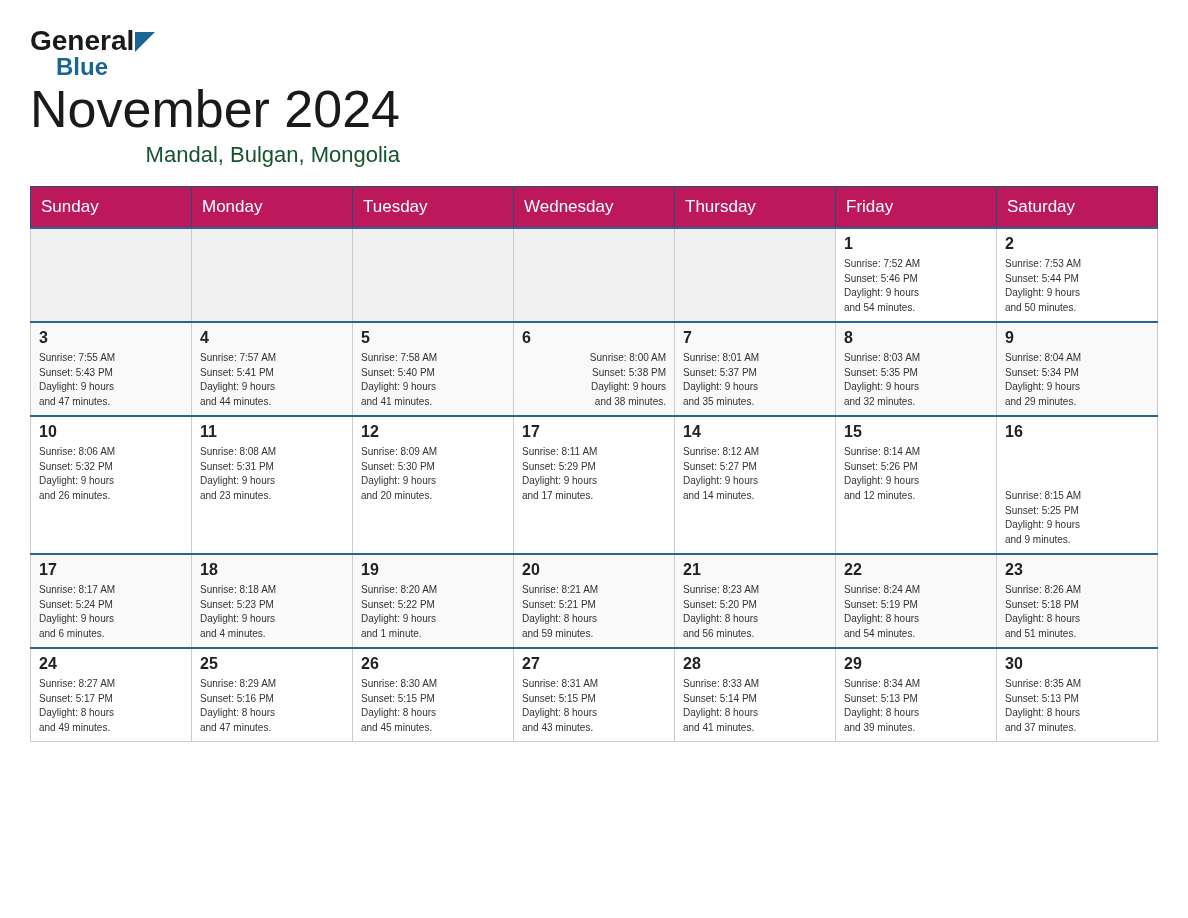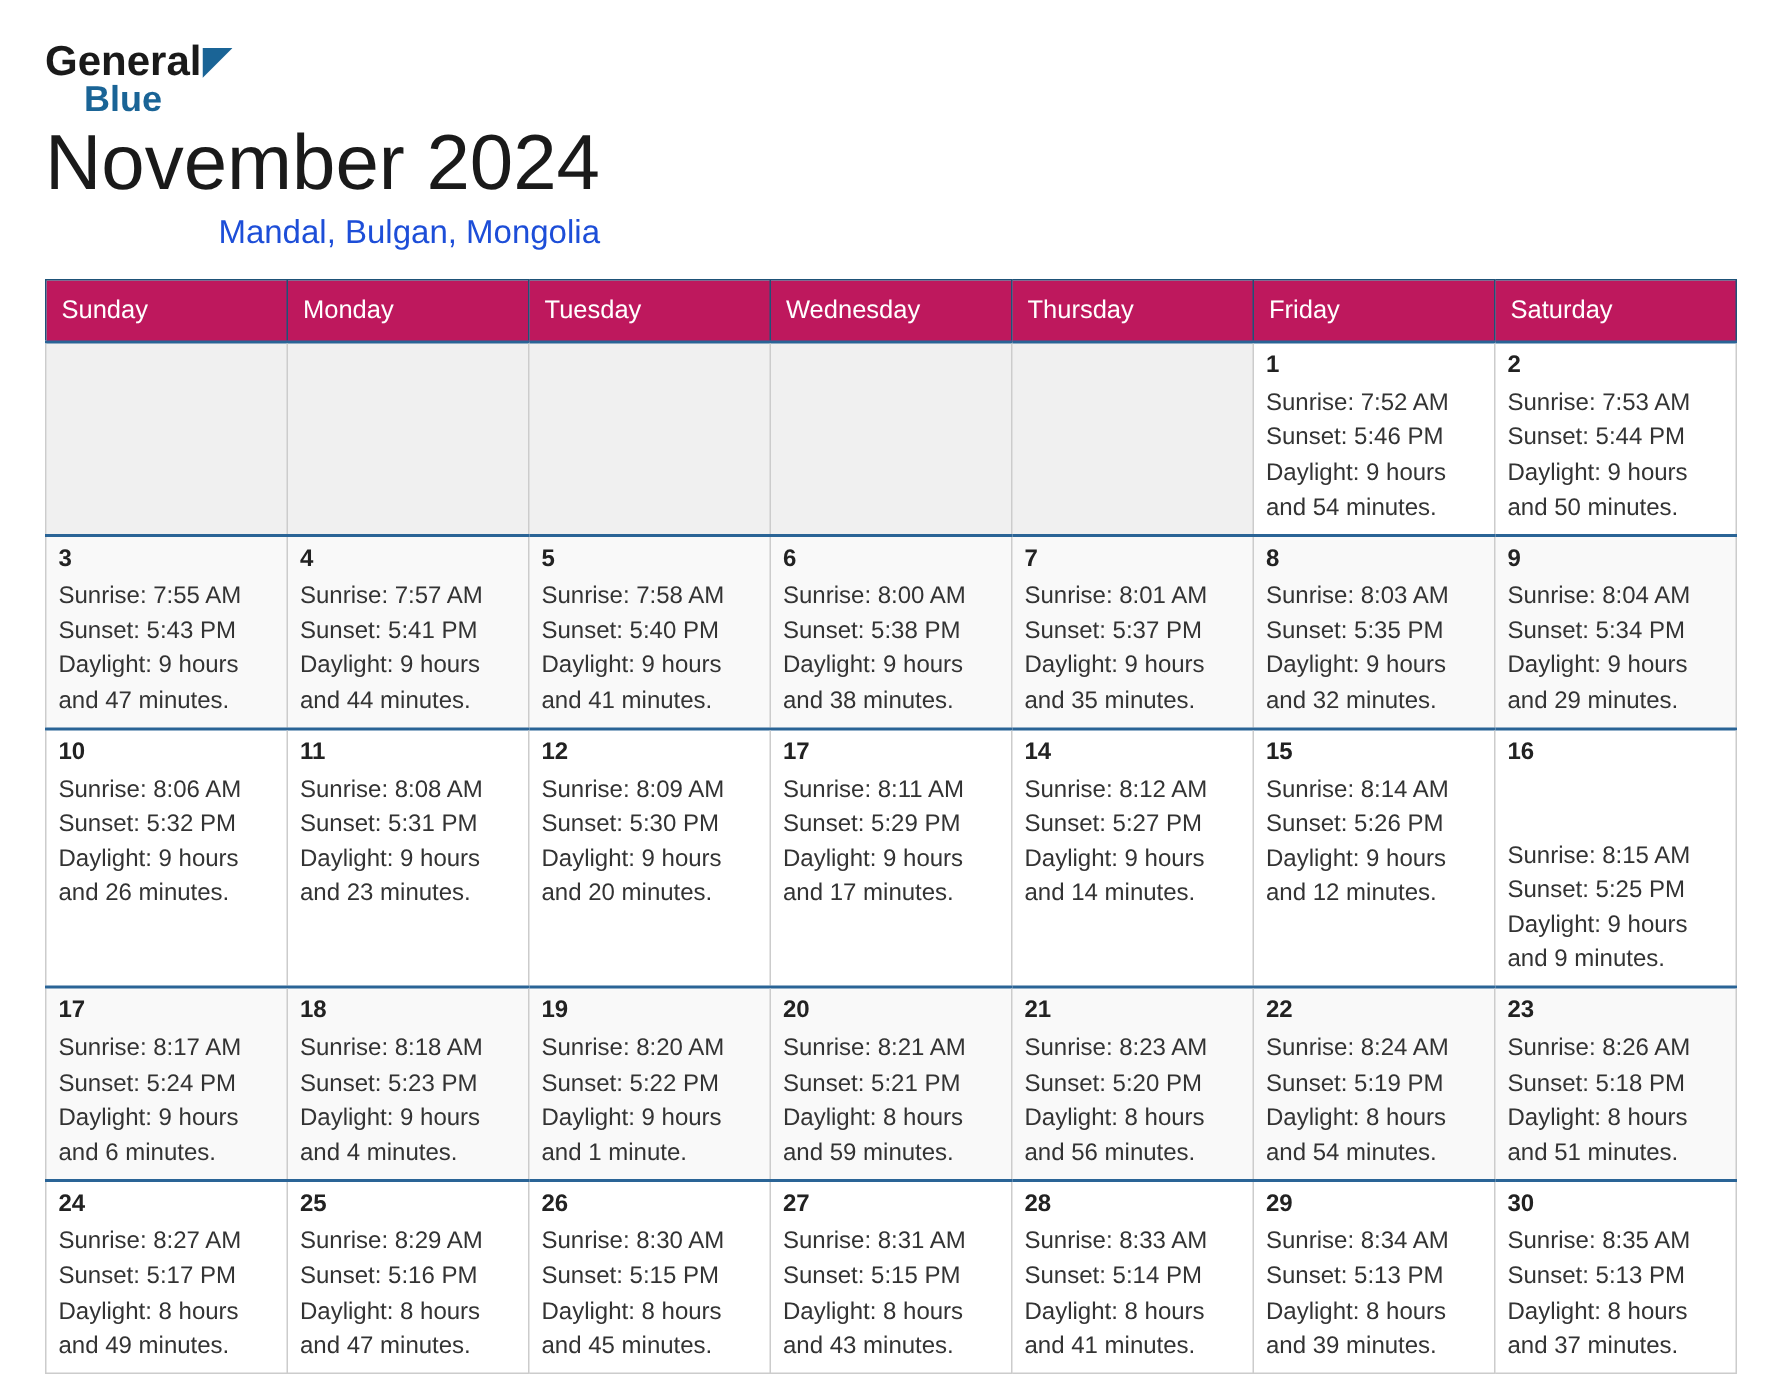--- a/index.html
+++ b/index.html
@@ -28,21 +28,21 @@
     }
     .title-block h1 {
       font-size: 52px;
       font-weight: 300;
       color: #1a1a1a;
       line-height: 1.1;
     }
     .title-block h2 {
       font-size: 22px;
       font-weight: 400;
-      color: #1d4ed8;
+      color: #14532d;
       margin-top: 4px;
     }
     .calendar {
       width: 100%;
       border-collapse: collapse;
       border: 1px solid #ccc;
     }
     .calendar th {
       background: #be185d;
       color: #fff;
@@ -66,21 +66,21 @@
       background: #f9f9f9;
     }
     .day-num {
       font-size: 16px;
       font-weight: bold;
       color: #222;
       display: block;
       margin-bottom: 4px;
     }
     .day-info {
-      font-size: 16px;
+      font-size: 10px;
       color: #333;
       line-height: 1.45;
     }
     .empty-cell {
       background: #f0f0f0 !important;
     }
     .week-row td {
       border-top: 2px solid #2a6496;
     }
   </style>
@@ -156,21 +156,21 @@
         </td>
         <td>
           <span class="day-num">5</span>
           <div class="day-info" style="white-space: pre-line;">Sunrise: 7:58 AM
 Sunset: 5:40 PM
 Daylight: 9 hours
 and 41 minutes.</div>
         </td>
         <td>
           <span class="day-num">6</span>
-          <div class="day-info" style="white-space: pre-line;">Sunrise: 8:00 AM
+          <div class="day-info" style="white-space: pre-line; text-align: right;">Sunrise: 8:00 AM
 Sunset: 5:38 PM
 Daylight: 9 hours
 and 38 minutes.</div>
         </td>
         <td>
           <span class="day-num">7</span>
           <div class="day-info" style="white-space: pre-line;">Sunrise: 8:01 AM
 Sunset: 5:37 PM
 Daylight: 9 hours
 and 35 minutes.</div>

